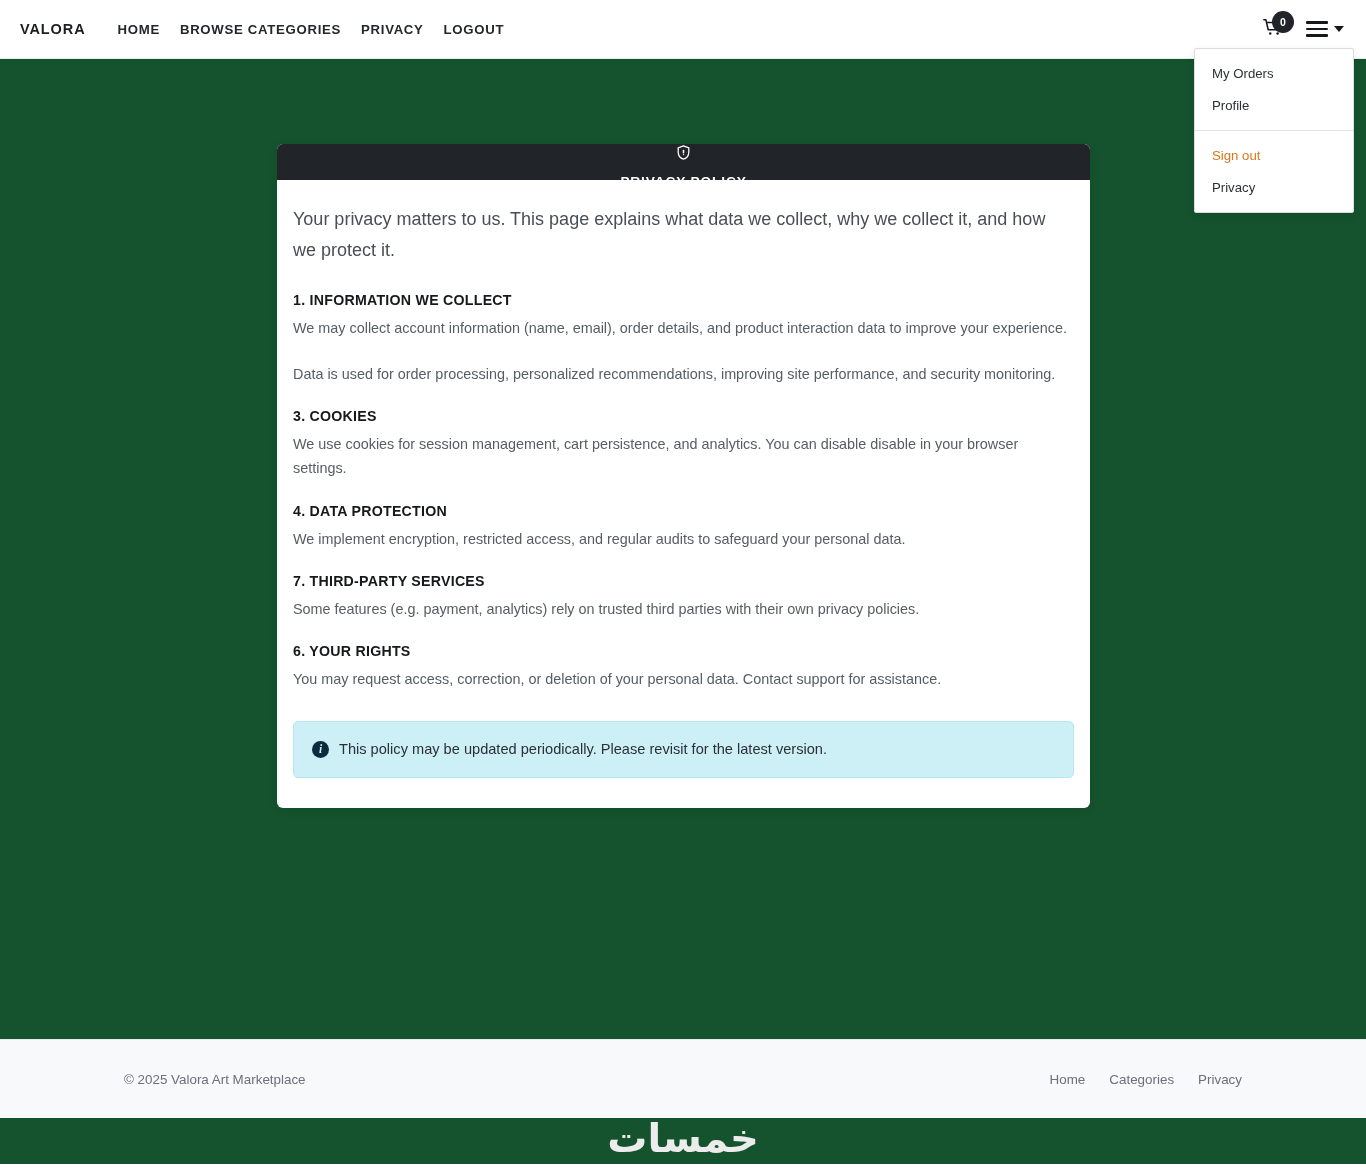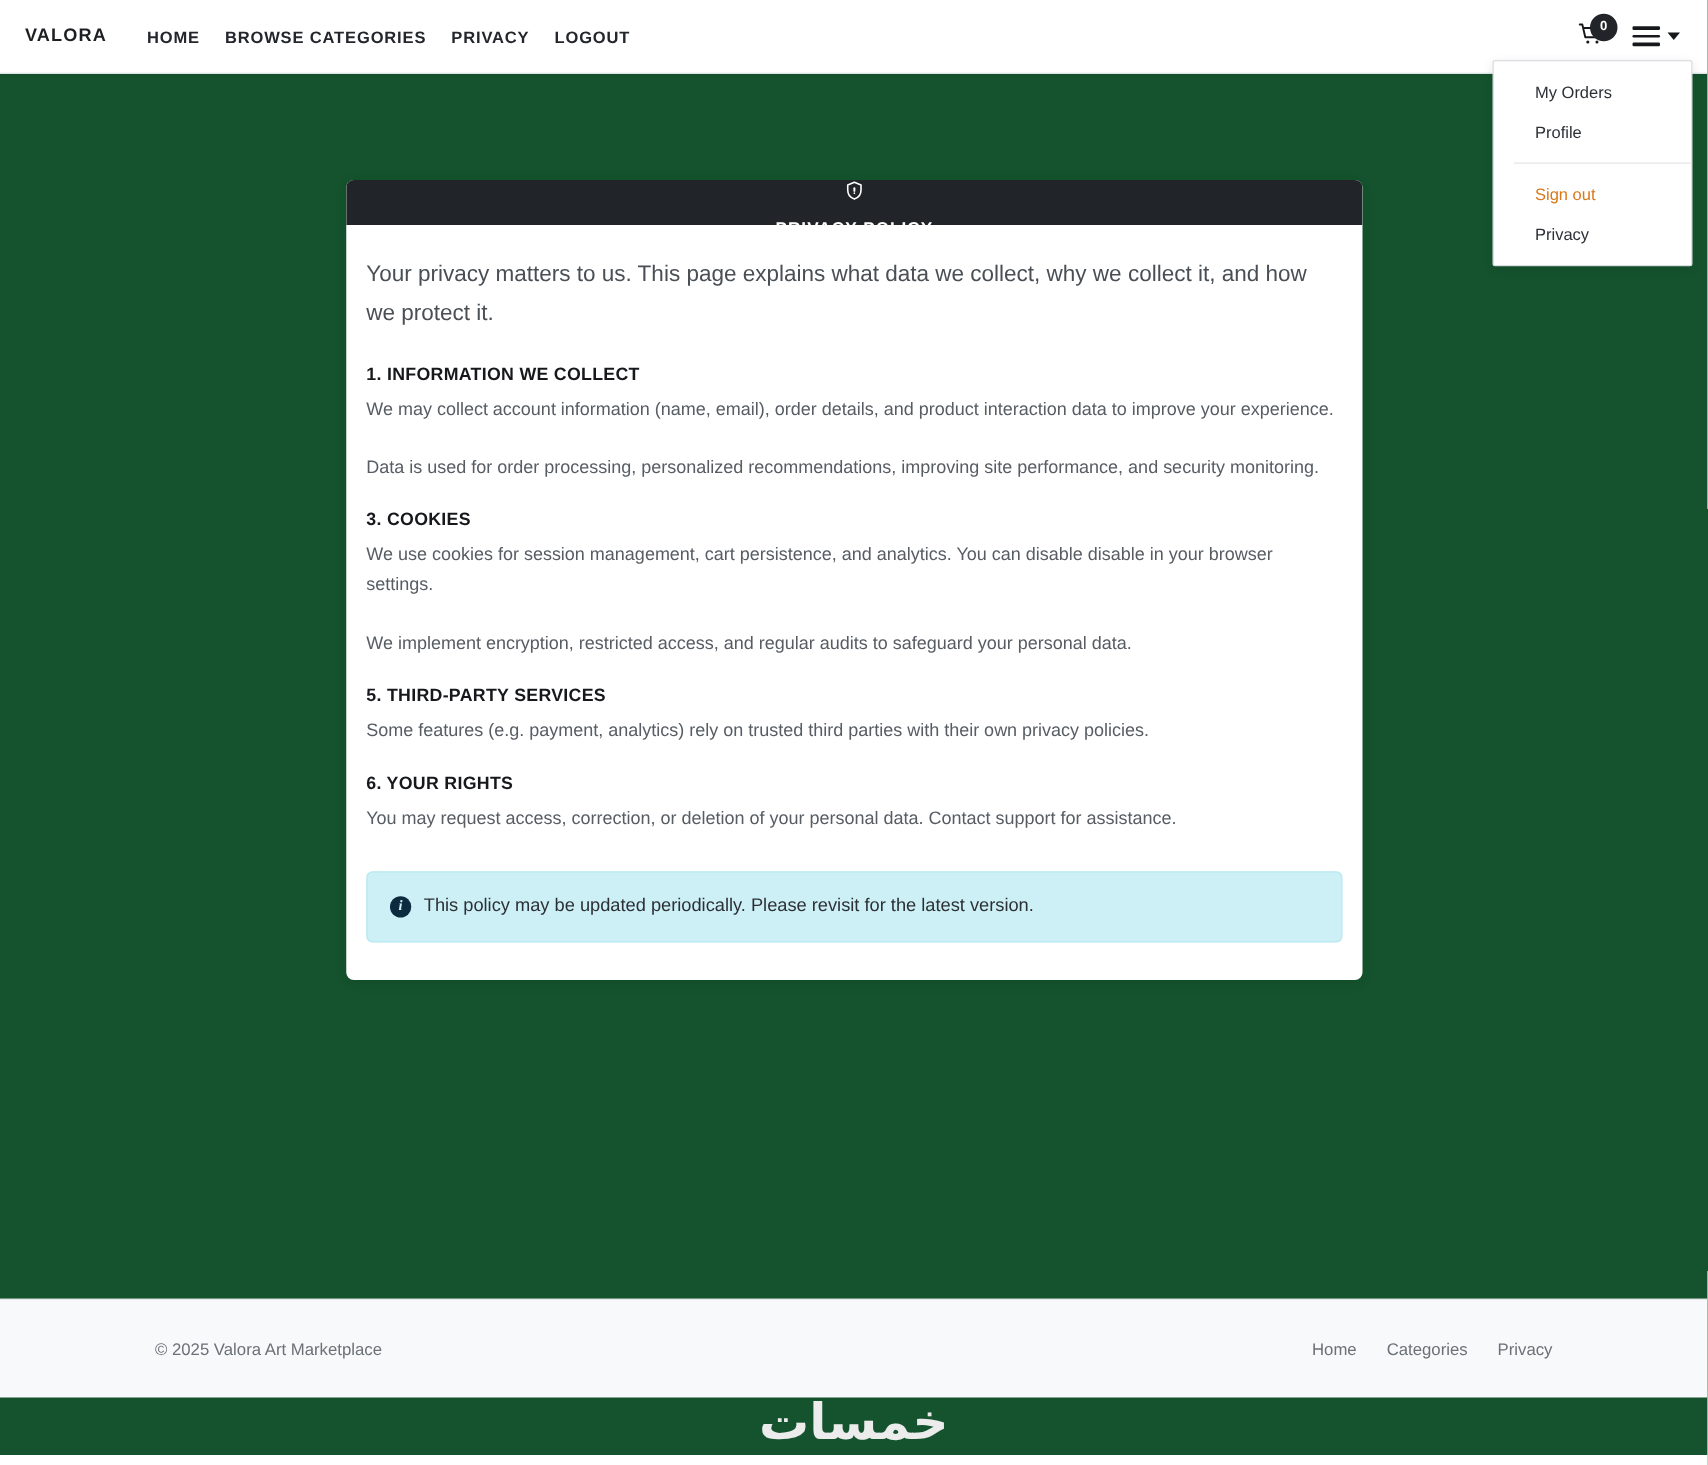--- a/index.html
+++ b/index.html
@@ -54,21 +54,21 @@
   .caret {
     width: 0; height: 0; border-left: 5px solid transparent;
     border-right: 5px solid transparent; border-top: 6px solid #16181b;
   }
 
   
   .dropdown {
     position: absolute; top: 48px; left: 1194px; width: 160px;
     background: #fff; border: 1px solid #d9dce0;
     border-radius: 2px; box-shadow: 0 3px 9px rgba(0,0,0,.09);
-    padding: 9px 0 9px 16px; z-index: 40;
+    padding: 9px 0 9px 0; z-index: 40;
   }
   .dd-item {
     display: block; padding: 8px 17px;
     font-size: 13.2px; color: #2d3136; text-decoration: none;
     line-height: 1.2;
   }
   .dd-item.danger { color: #d9781a; }
   .dd-sep { height: 1px; background: #e3e5e8; margin: 8px 0 9px 0; }
 
   
@@ -214,24 +214,25 @@
         <p>We may collect account information (name, email), order details, and product interaction data to improve your experience.</p>
       </div>
       <div class="sec">
         <p>Data is used for order processing, personalized recommendations, improving site performance, and security monitoring.</p>
       </div>
       <div class="sec">
         <h3>3. COOKIES</h3>
         <p>We use cookies for session management, cart persistence, and analytics. You can disable disable in your browser settings.</p>
       </div>
       <div class="sec">
+        <h3>4. DATA PROTECTION</h3>
         <p>We implement encryption, restricted access, and regular audits to safeguard your personal data.</p>
       </div>
       <div class="sec">
-        <h3>5. THIRD-PARTY SERVICES</h3>
+        <h3>7. THIRD-PARTY SERVICES</h3>
         <p>Some features (e.g. payment, analytics) rely on trusted third parties with their own privacy policies.</p>
       </div>
       <div class="sec">
         <h3>6. YOUR RIGHTS</h3>
         <p>You may request access, correction, or deletion of your personal data. Contact support for assistance.</p>
       </div>
 
       <div class="alert">
         <span class="info-badge">i</span>
         <span class="txt">This policy may be updated periodically. Please revisit for the latest version.</span>

